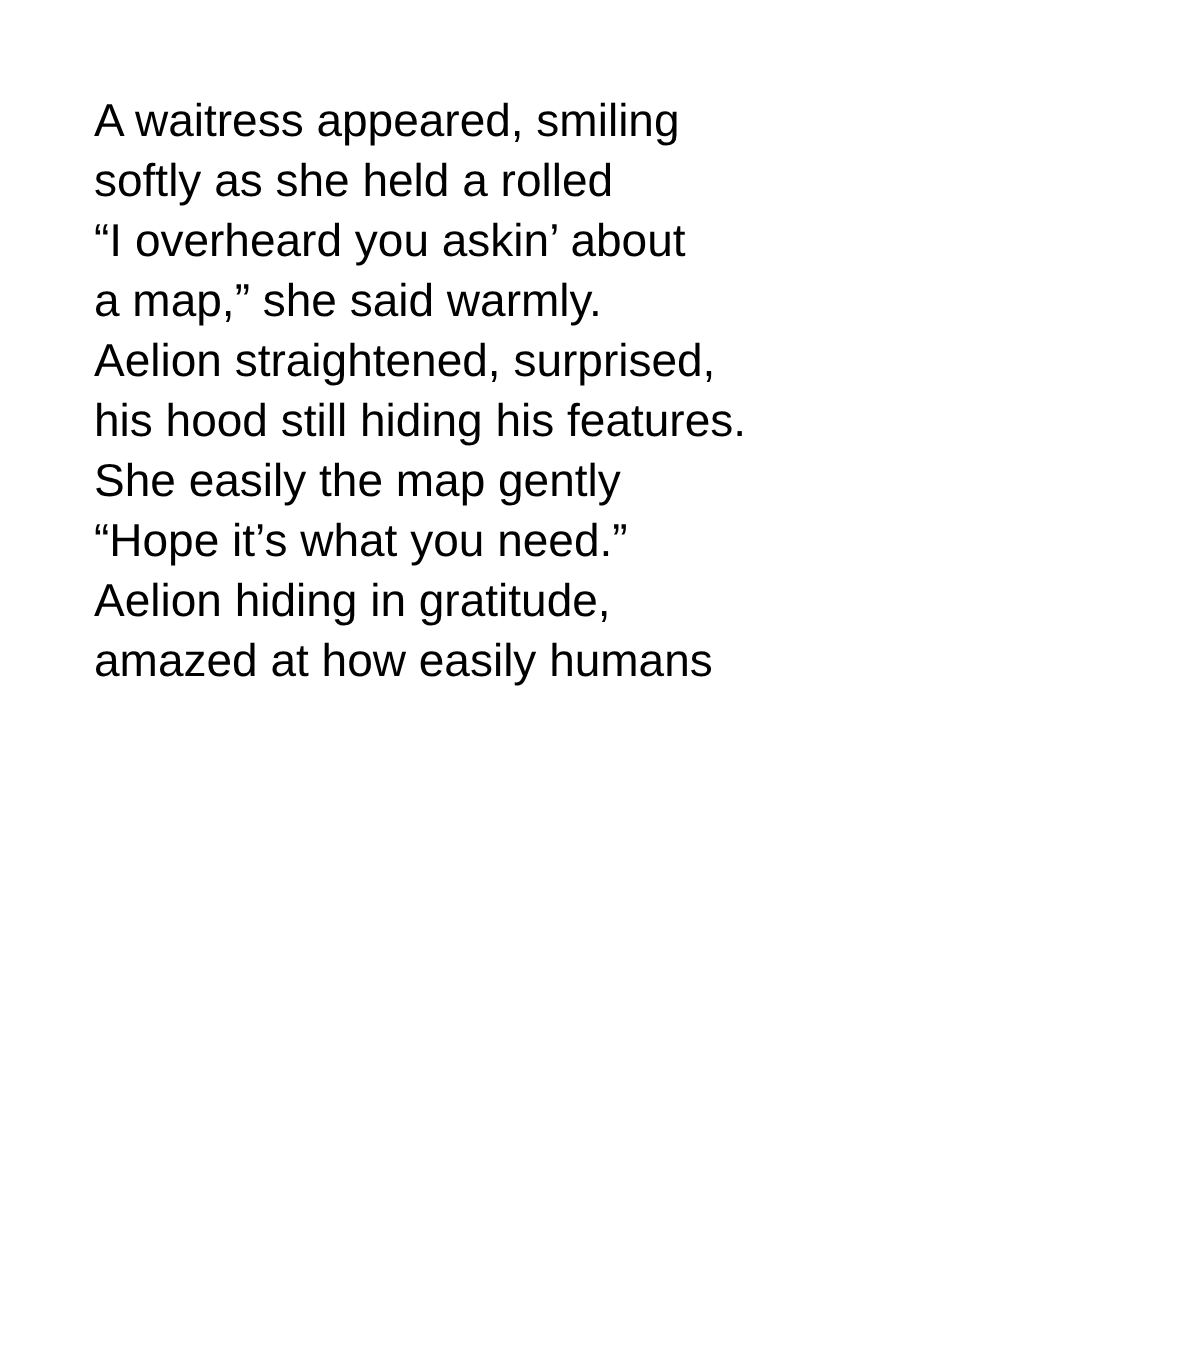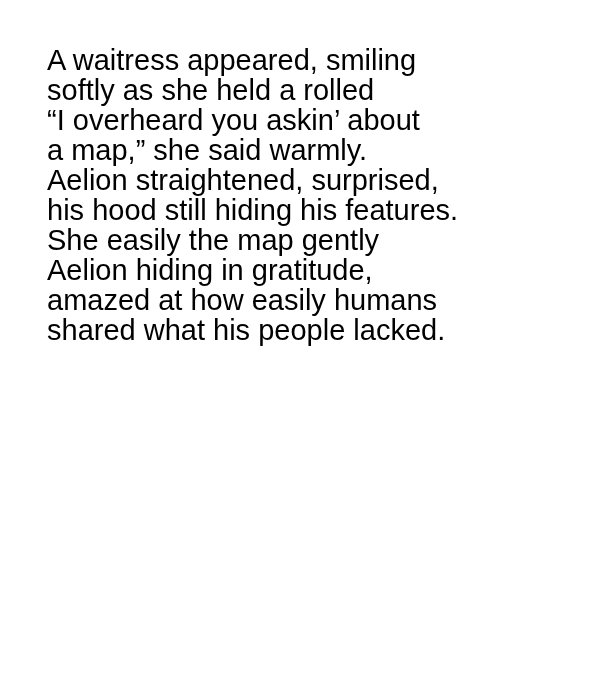--- a/index.html
+++ b/index.html
@@ -16,35 +16,35 @@
   .page {
     box-sizing: border-box;
     width: 600px;
     height: 680px;
     background: #ffffff;
     padding: 45px 40px 0 47px;
   }
   .story-line {
     margin: 0;
     padding: 0;
-    font-size: 29px;
+    font-size: 23px;
     line-height: 30px;
     color: #000000;
     font-weight: 400;
     letter-spacing: 0;
     white-space: nowrap;
   }
 </style>
 </head>
 <body>
 
 <div class="page">
   <p class="story-line">A waitress appeared, smiling</p>
   <p class="story-line">softly as she held a rolled</p>
   <p class="story-line">“I overheard you askin’ about</p>
   <p class="story-line">a map,” she said warmly.</p>
   <p class="story-line">Aelion straightened, surprised,</p>
   <p class="story-line">his hood still hiding his features.</p>
   <p class="story-line">She easily the map gently</p>
+  <p class="story-line">“Hope it’s what you need.”</p>
   <p class="story-line">Aelion hiding in gratitude,</p>
   <p class="story-line">amazed at how easily humans</p>
-  <p class="story-line">shared what his people lacked.</p>
 </div>
 
 </body></html>

